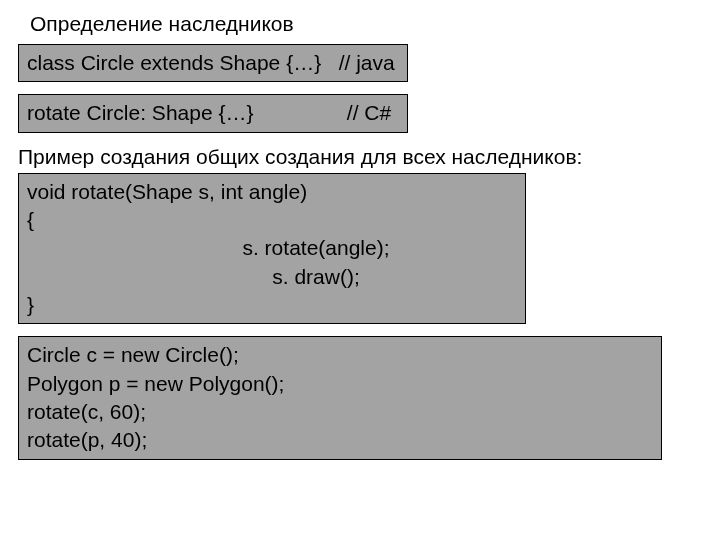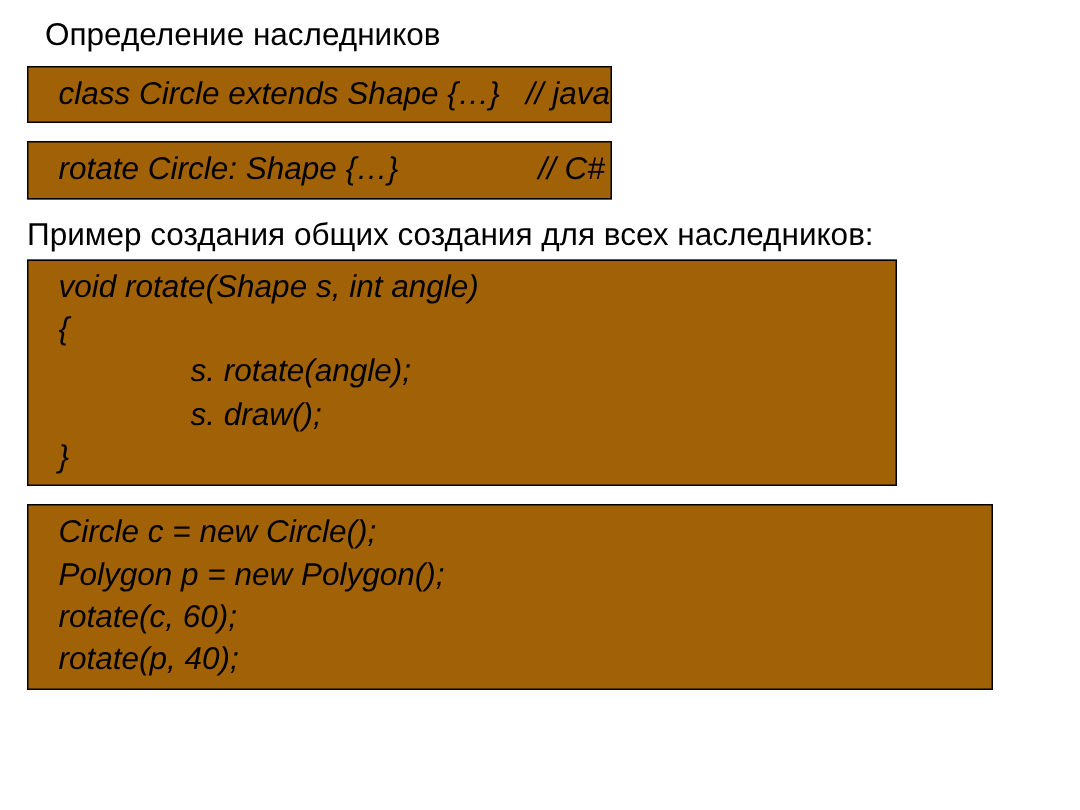--- a/index.html
+++ b/index.html
@@ -14,42 +14,42 @@
     }
     .heading {
       margin-bottom: 8px;
       margin-left: 12px;
     }
     .subheading {
       margin-top: 10px;
       margin-bottom: 4px;
     }
     .code-box {
-      background: #a16207;
+      background: #a3a3a3;
       border: 1px solid #000000;
-      padding: 4px 20px;
+      padding: 4px 8px;
       margin-bottom: 12px;
       width: 390px;
       line-height: 1.35;
-      font-style: italic;
     }
     .code-box.small {
       width: 390px;
     }
     .code-box.medium {
-      width: 580px;
+      width: 508px;
     }
     .code-box.wide {
       width: 644px;
     }
     .code-line {
       white-space: pre;
     }
     .indent {
       padding-left: 88px;
+      text-align: center;
     }
   </style>
 </head>
 <body>
 
 <div class="heading">Определение наследников</div>
 
 <div class="code-box small">
   <div class="code-line">class Circle extends Shape {…}   // java</div>
 </div>

